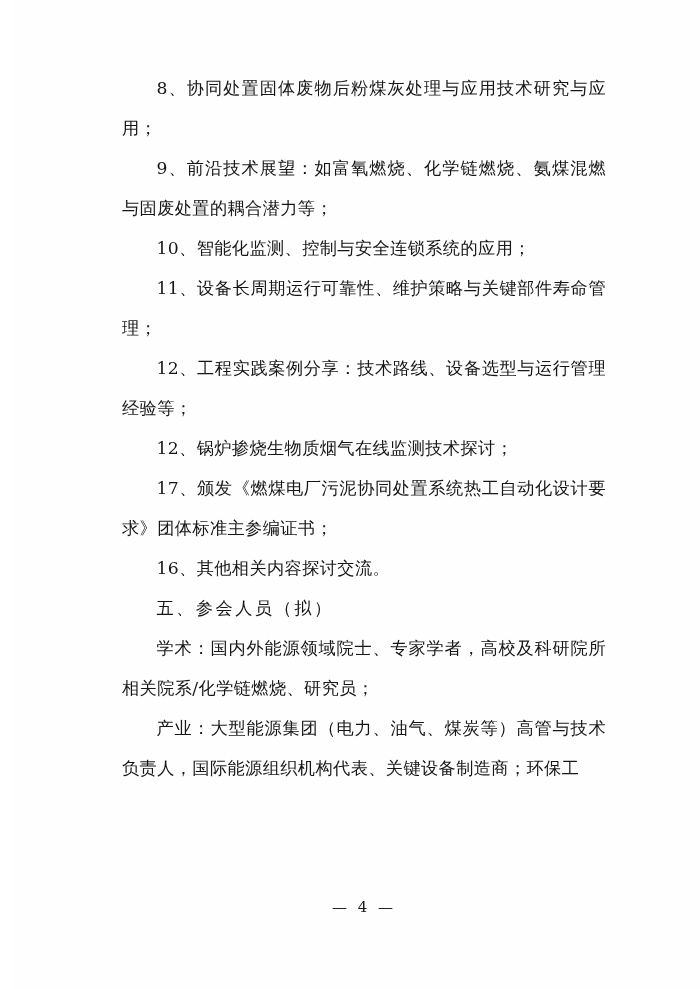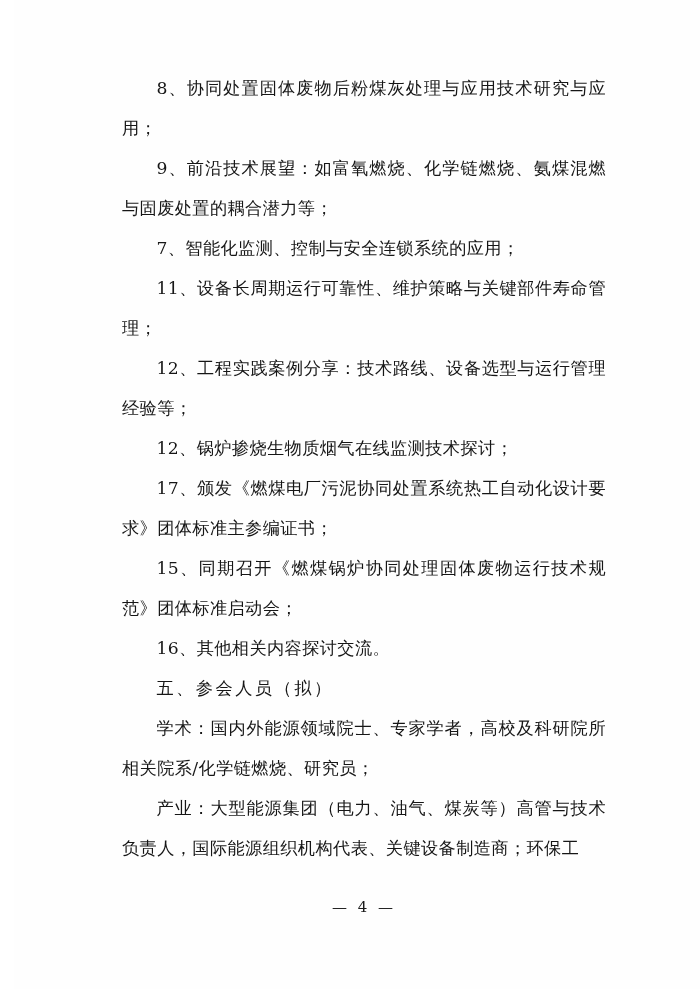--- a/index.html
+++ b/index.html
@@ -55,25 +55,24 @@
     font-family: "DejaVu Serif", "Liberation Serif", serif;
   }
 </style>
 </head>
 <body>
 
 <div class="page">
   <div class="content">
     <p class="para">8、协同处置固体废物后粉煤灰处理与应用技术研究与应用；</p>
     <p class="para">9、前沿技术展望：如富氧燃烧、化学链燃烧、氨煤混燃与固废处置的耦合潜力等；</p>
-    <p class="para">7、智能化监测、控制与安全连锁系统的应用；</p>
+    <p class="para">10、智能化监测、控制与安全连锁系统的应用；</p>
     <p class="para">11、设备长周期运行可靠性、维护策略与关键部件寿命管理；</p>
     <p class="para">12、工程实践案例分享：技术路线、设备选型与运行管理经验等；</p>
     <p class="para">12、锅炉掺烧生物质烟气在线监测技术探讨；</p>
     <p class="para">17、颁发《燃煤电厂污泥协同处置系统热工自动化设计要求》团体标准主参编证书；</p>
-    <p class="para">15、同期召开《燃煤锅炉协同处理固体废物运行技术规范》团体标准启动会；</p>
     <p class="para">16、其他相关内容探讨交流。</p>
     <p class="para heading">五、参会人员（拟）</p>
     <p class="para">学术：国内外能源领域院士、专家学者，高校及科研院所相关院系/化学链燃烧、研究员；</p>
     <p class="para">产业：大型能源集团（电力、油气、煤炭等）高管与技术负责人，国际能源组织机构代表、关键设备制造商；环保工</p>
   </div>
   <div class="footer">— 4 —</div>
 </div>
 
 </body></html>

